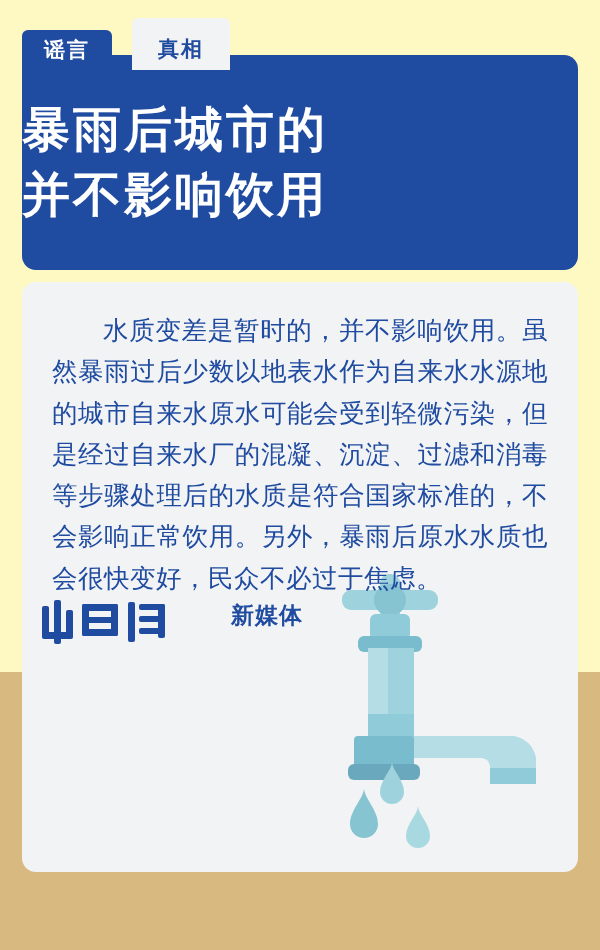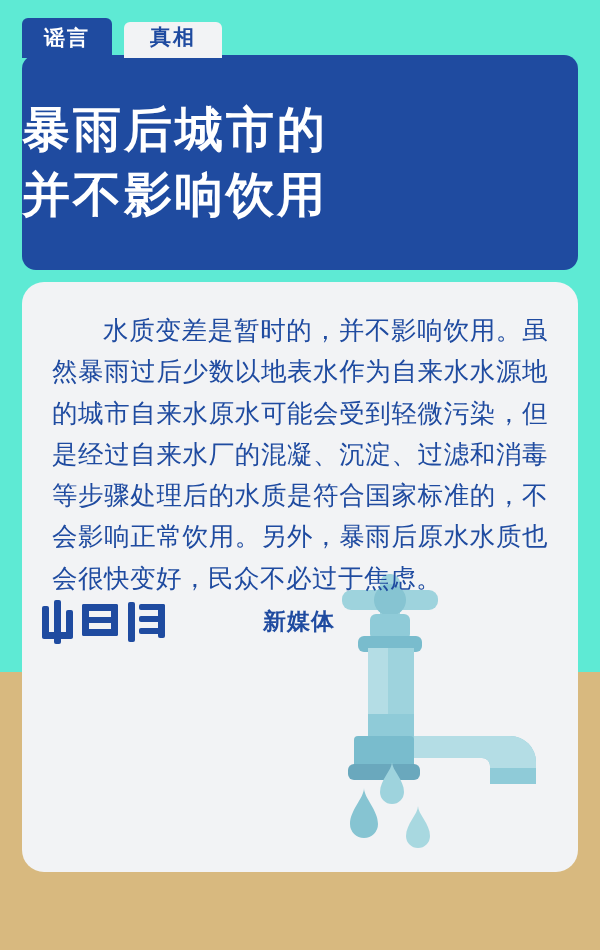--- a/index.html
+++ b/index.html
@@ -10,21 +10,21 @@
     width: 600px;
     height: 950px;
     font-family: "Liberation Sans", sans-serif;
     background: #d8b97f;
     overflow: hidden;
   }
   .poster {
     position: relative;
     width: 600px;
     height: 672px;
-    background: #5eead4;
+    background: #fef9c3;
     box-sizing: border-box;
   }
   
   .tabs {
     position: absolute;
     top: 18px;
     left: 22px;
     display: flex;
     align-items: flex-end;
     z-index: 5;
@@ -37,22 +37,22 @@
     border-radius: 6px 6px 0 0;
     line-height: 1.1;
   }
   .tab-rumor {
     background: #1f4ba0;
     color: #ffffff;
   }
   .tab-truth {
     background: #f2f3f5;
     color: #1f4ba0;
-    margin-left: 12px;
-    padding: 3px 26px 10px 26px;
+    margin-left: 20px;
+    padding: 19px 26px 10px 26px;
   }
   
   .title-card {
     position: absolute;
     top: 55px;
     left: 22px;
     width: 556px;
     height: 215px;
     background: #1f4ba0;
     border-radius: 14px;
@@ -72,21 +72,21 @@
     text-align: center;
   }
   
   .body-card {
     position: absolute;
     top: 282px;
     left: 22px;
     width: 556px;
     height: 590px;
     background: #f2f3f5;
-    border-radius: 22px;
+    border-radius: 14px;
     box-sizing: border-box;
     overflow: hidden;
     z-index: 2;
   }
   .body-text {
     position: relative;
     z-index: 2;
     margin: 28px 30px 0 30px;
     color: #1f4ba0;
     font-size: 25.5px;
@@ -103,23 +103,22 @@
     width: 330px;
     height: 290px;
     z-index: 1;
   }
   
   .footer {
     position: absolute;
     left: 40px;
     bottom: 28px;
     display: flex;
-    align-items: center;
+    align-items: flex-start;
     z-index: 4;
-    gap: 32px;
   }
   .logo-mark {
     width: 185px;
     height: 44px;
   }
   .logo-sub {
     color: #1f4ba0;
     font-size: 23px;
     font-weight: bold;
     letter-spacing: 1px;

